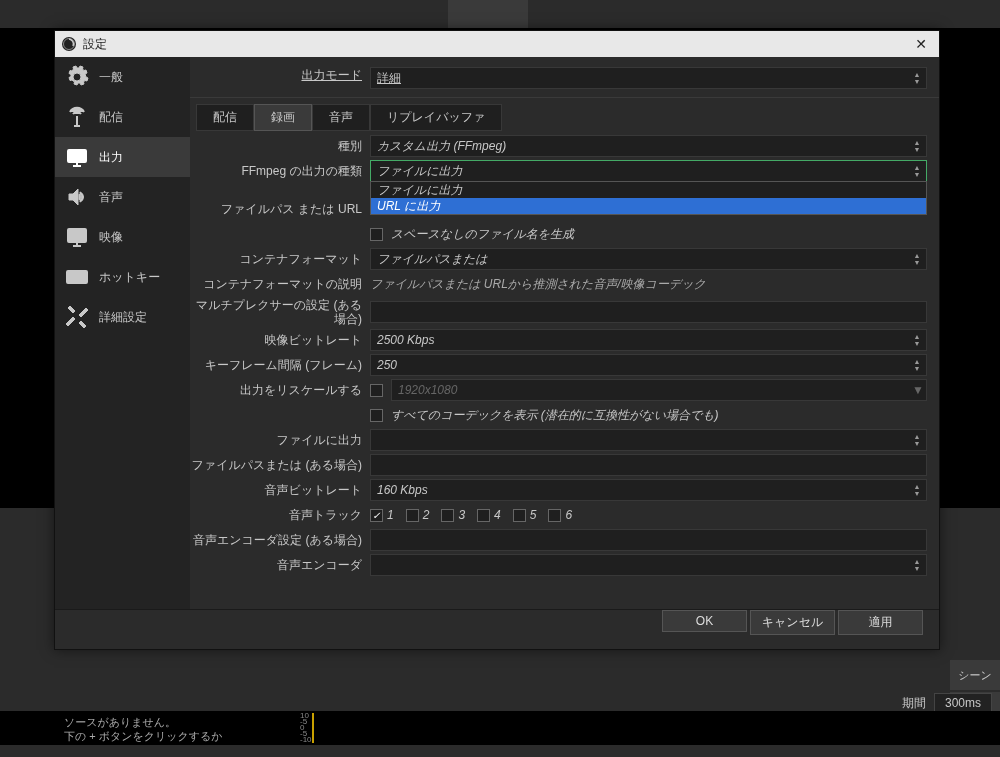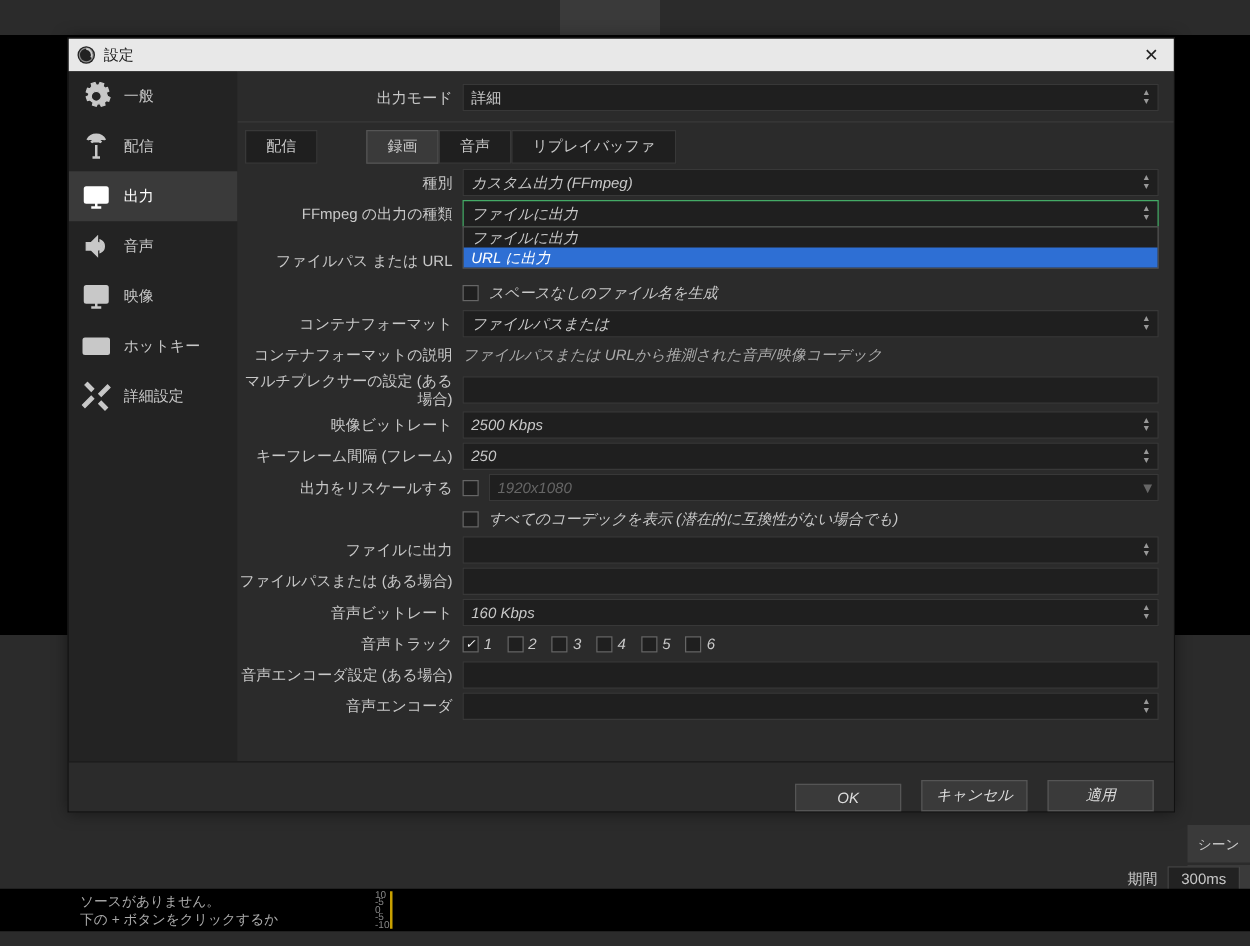--- a/index.html
+++ b/index.html
@@ -24,50 +24,50 @@
 
 .dbody { flex: 1; display: flex; overflow: hidden; }
 .sidebar { width: 135px; background: #232323; padding-top: 0; }
 .sitem { display: flex; align-items: center; gap: 10px; padding: 8px 10px; cursor: pointer; color: #c8c8c8; }
 .sitem.active { background: #3a3a3a; color: #fff; }
 .sitem .ico { width: 24px; height: 24px; display: flex; align-items: center; justify-content: center; }
 .sitem .ico svg { width: 24px; height: 24px; fill: #c8c8c8; stroke: #c8c8c8; }
 .sitem.active .ico svg { fill: #fff; stroke: #fff; }
 
 .main { flex: 1; background: #2b2b2b; display: flex; flex-direction: column; overflow: hidden; }
-.toprow { display: flex; align-items: center; padding: 10px 12px 8px 0; }
+.toprow { display: flex; align-items: flex-start; padding: 10px 12px 8px 0; text-decoration: underline; }
 .toprow .lbl { width: 180px; text-align: right; padding-right: 8px; }
 .select, .input, .spin { background: #1f1f1f; border: 1px solid #383838; color: #c8c8c8; height: 22px; padding: 0 6px; font-size: 12px; position: relative; display: flex; align-items: center; }
 .select .arrows, .spin .arrows { position: absolute; right: 2px; top: 0; bottom: 0; width: 14px; display: flex; flex-direction: column; justify-content: center; gap: 1px; }
 .select .arrows span, .spin .arrows span { display: block; height: 6px; font-size: 7px; line-height: 6px; text-align: center; color: #999; }
 .input { }
 .input.disabled { color: #666; }
 
 .tabs { display: flex; gap: 0; padding: 0 0 0 6px; }
 .tab { padding: 4px 16px; background: #1f1f1f; border: 1px solid #383838; cursor: pointer; font-size: 12px; }
-.tab.active { background: #3a3a3a; border-color: #555; margin-left: 39px; }
+.tab.active { background: #3a3a3a; border-color: #555; }
 .divider { height: 1px; background: #3a3a3a; margin: 0 0 6px 0; }
 
 .form { padding: 4px 12px 4px 0; }
 .row { display: flex; align-items: center; margin-bottom: 3px; min-height: 22px; }
 .row .fl { width: 180px; text-align: right; padding-right: 8px; line-height: 14px; }
 .row .fc { flex: 1; display: flex; align-items: center; gap: 8px; position: relative; font-style: italic; }
 .row .fc .select, .row .fc .input, .row .fc .spin { flex: 1; }
 .desc-txt { color: #aaa; font-size: 12px; }
 
 .dropdown-panel { position: absolute; left: 0; top: 22px; right: 0; background: #1f1f1f; border: 1px solid #555; z-index: 10; }
 .dropdown-panel .opt { padding: 1px 6px; font-size: 12px; line-height: 14px; }
 .dropdown-panel .opt.sel { background: #2e6fd4; color: #fff; }
 
 .chk { width: 13px; height: 13px; background: #1f1f1f; border: 1px solid #666; display: inline-flex; align-items: center; justify-content: center; font-size: 10px; color: #fff; }
 .chk.checked::after { content: "✓"; }
 .tracklist { display: flex; gap: 12px; align-items: center; }
 .tracklist .t { display: flex; align-items: center; gap: 4px; }
 
-.footer { height: 40px; display: flex; align-items: flex-end; justify-content: flex-end; gap: 16px; padding: 0 16px; border-top: 1px solid #1a1a1a; background: #2b2b2b; font-style: italic; }
+.footer { height: 40px; display: flex; align-items: flex-start; justify-content: flex-end; gap: 3px; padding: 0 16px; border-top: 1px solid #1a1a1a; background: #2b2b2b; }
 .btn { background: #3a3a3a; border: 1px solid #555; color: #ddd; padding: 3px 0; width: 85px; text-align: center; cursor: pointer; font-size: 12px; }
 
 .right-strip { position: absolute; right: 0; top: 660px; width: 50px; height: 30px; background: #3a3a3a; display: flex; align-items: center; justify-content: center; font-size: 11px; }
 .right-strip2 { position: absolute; right: 0; top: 692px; width: 50px; height: 22px; background: #3a3a3a; display: flex; align-items: center; justify-content: center; font-size: 11px; }
 </style>
 </head>
 <body>
 
 <div class="bg-top"></div>
 <div class="bg-tab"></div>

